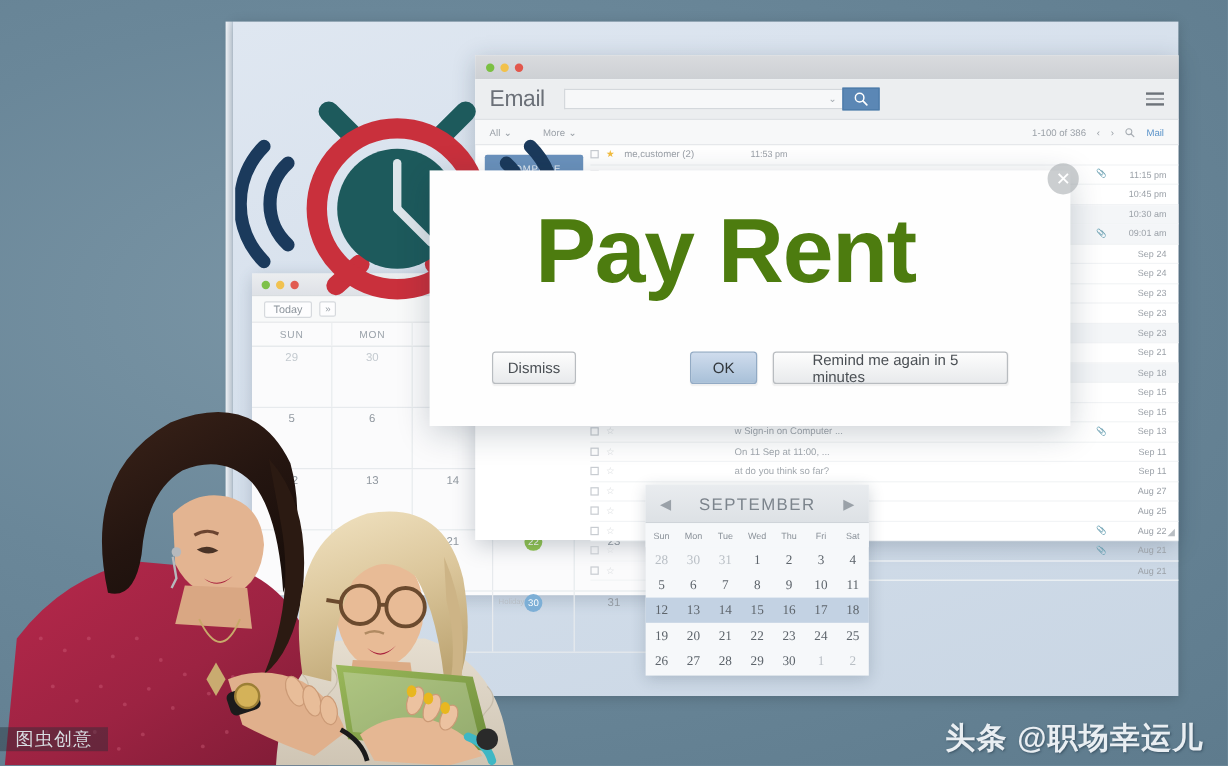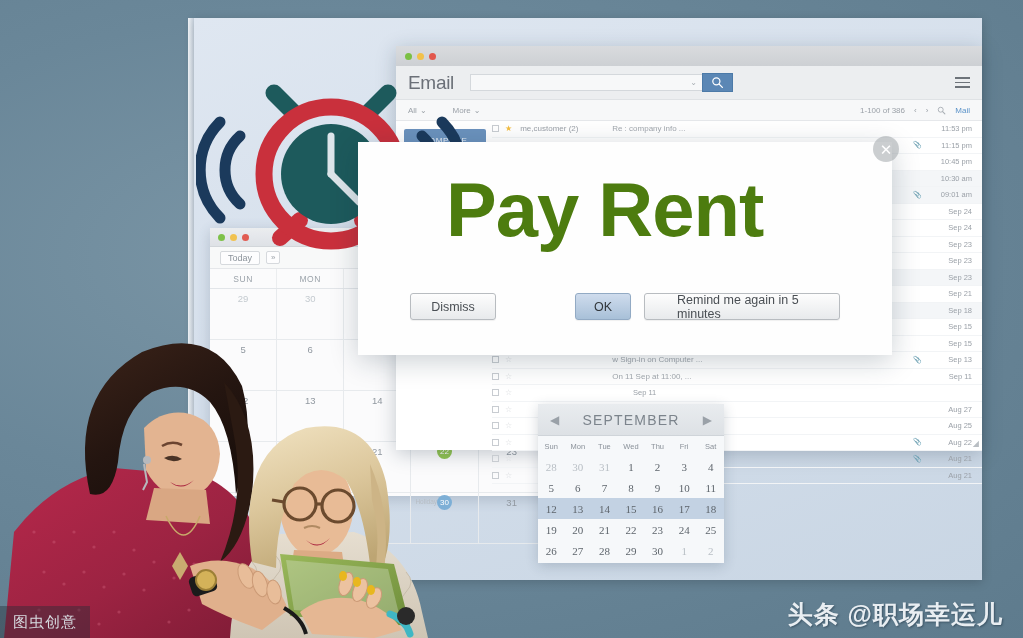--- a/index.html
+++ b/index.html
@@ -177,21 +177,21 @@
     position: absolute; left: 0; right: 0; bottom: 35px;
     display: flex; align-items: center; padding: 0 52px;
   }
   .btn {
     height: 27px; border: 1px solid #b8bcc0; border-radius: 3px;
     background: linear-gradient(#fdfdfd,#e8eaec);
     font-size: 12.5px; color: #4a4f54;
     display: flex; align-items: center; justify-content: center;
     box-shadow: 0 1px 1px rgba(0,0,0,.06);
   }
-  .btn-dismiss { width: 86px; }
+  .btn-dismiss { width: 70px; }
   .btn-ok { width: 56px; margin-left: auto;
     background: linear-gradient(#cfdced,#a8c0d8); border-color: #92aac4; color: #31363b; }
   .btn-remind { width: 196px; margin-left: 13px; padding-left: 32px; }
 
   .close-x {
     position: absolute; left: 873px; top: 136px;
     width: 26px; height: 26px; border-radius: 50%;
     background: rgba(160,165,170,.55);
     display: flex; align-items: center; justify-content: center;
     color: #fff; font-size: 15px; line-height: 1;
@@ -223,21 +223,21 @@
     font-size: 11px; color: #5e656c;
     display: flex; align-items: center; justify-content: center; font-family: Liberation Serif, serif;
   }
   .mini-week div.mute { color: #b9bfc5; }
 
   
   .photo { position: absolute; left: -6px; top: 232px; width: 466px; height: 406px; overflow: hidden; }
 
   
   .wm-left {
-    position: absolute; left: 0; top: 606px; width: 90px; height: 32px;
+    position: absolute; left: 0; top: 606px; width: 90px; height: 20px;
     background: rgba(35,45,55,.42);
     display: flex; align-items: center; justify-content: center;
     color: #d8dde2; font-size: 15px; letter-spacing: 1px;
   }
   .wm-right {
     position: absolute; right: 20px; top: 598px;
     color: #e9eef2; font-size: 25px; font-weight: 700; letter-spacing: 1px;
     text-shadow: 1px 1px 2px rgba(30,50,65,.55);
   }
 </style>
@@ -442,21 +442,20 @@
 
     <div class="mail-body">
       <div class="compose-col">
         <div class="compose-btn">COMPOSE</div>
       </div>
       <div class="list-col" id="mail-list">
           <div class="mrow">
             <span class="cbox"></span>
             <span class="star on">★</span>
             <span class="sender">me,customer (2)</span>
-            <span class="subject">Re : company info ...</span>
             <span class="time">11:53 pm</span>
           </div>
           <div class="mrow">
             <span class="cbox"></span>
             <span class="star">☆</span>
             <span class="sender">email </span>
             <span class="subject">(no subject) ...</span>
             <span class="attach">📎</span>
             <span class="time">11:15 pm</span>
           </div>
@@ -557,20 +556,21 @@
             <span class="cbox"></span>
             <span class="star">☆</span>
             <span class="sender"></span>
             <span class="subject">On 11 Sep at 11:00, ...</span>
             <span class="time">Sep 11</span>
           </div>
           <div class="mrow">
             <span class="cbox"></span>
             <span class="star">☆</span>
             <span class="sender"></span>
+            <span class="subject">at do you think so far?</span>
             <span class="time">Sep 11</span>
           </div>
           <div class="mrow">
             <span class="cbox"></span>
             <span class="star">☆</span>
             <span class="sender"></span>
             <span class="subject"></span>
             <span class="time">Aug 27</span>
           </div>
           <div class="mrow">

